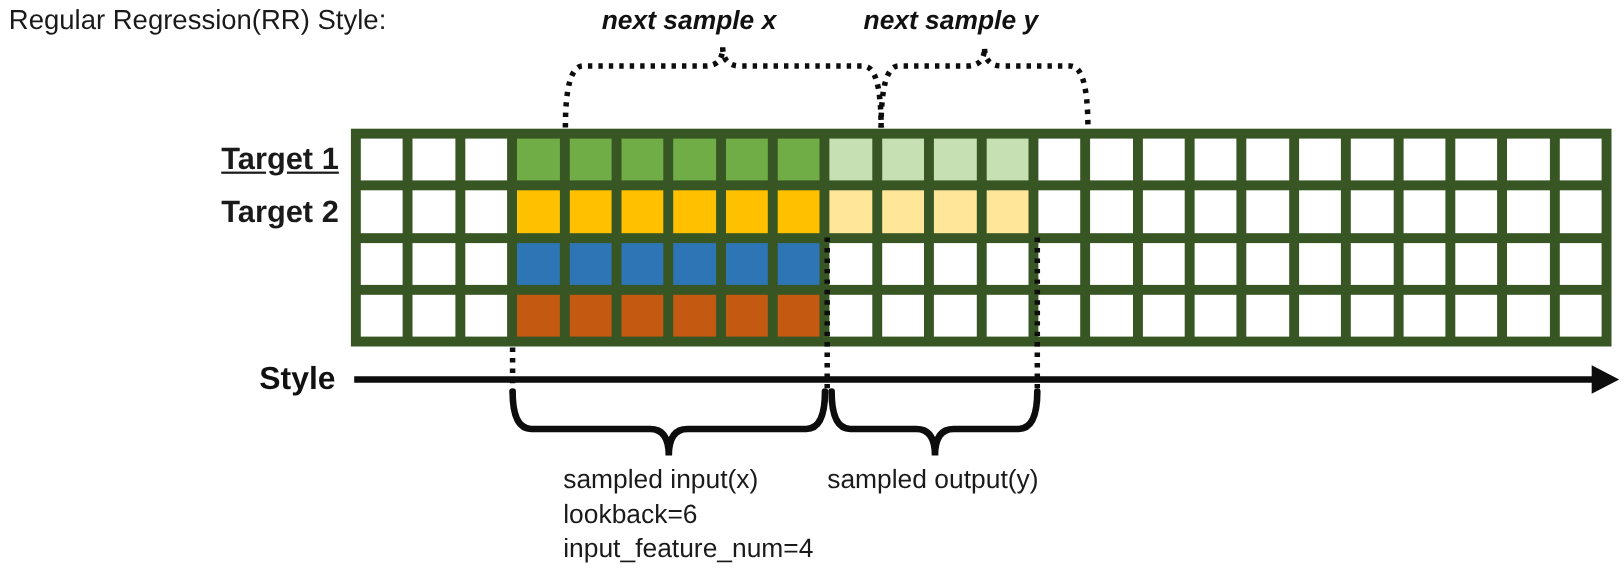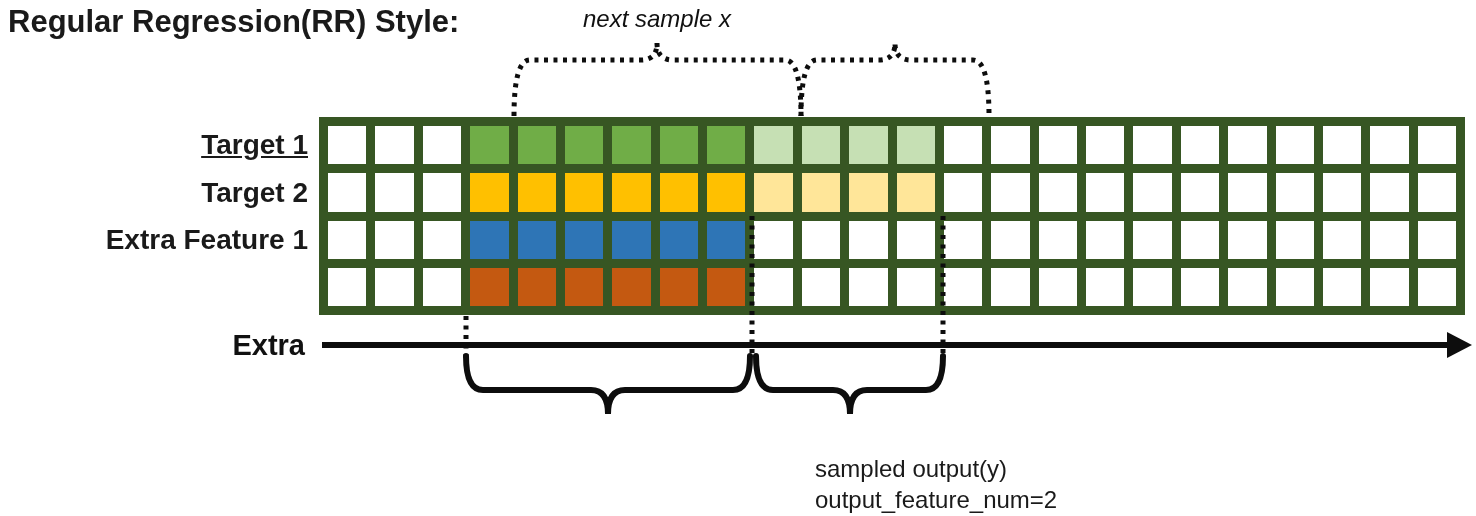--- a/index.html
+++ b/index.html
@@ -12,22 +12,22 @@
     position: relative;
     width: 1476px;
     height: 516px;
     background: #ffffff;
     overflow: hidden;
   }
   .title {
     position: absolute;
     left: 8px;
     top: 4px;
-    font-size: 31px;
-    font-weight: 700;
+    font-size: 25px;
+    font-weight: 400;
     color: #1a1a1a;
     letter-spacing: 0px;
     white-space: nowrap;
   }
   .row-label {
     position: absolute;
     left: 0;
     width: 308px;
     height: 47px;
     line-height: 47px;
@@ -85,24 +85,23 @@
     stroke: #0d0d0d;
     stroke-width: 6;
     stroke-linecap: butt;
   }
   .arrow-head { fill: #0d0d0d; }
 
   .next-sample-label {
     position: absolute;
     top: 5px;
     width: 220px;
-    text-align: center;
     font-size: 24px;
     font-style: italic;
-    font-weight: 400;
+    font-weight: 700;
     color: #111111;
     white-space: nowrap;
   }
   .next-sample-label.x-lbl { left: 547px; }
   .next-sample-label.y-lbl { left: 785px; }
 
   .time-label {
     position: absolute;
     left: 150px;
     top: 329px;
@@ -116,32 +115,31 @@
   .anno-block {
     position: absolute;
     top: 421px;
     font-size: 24px;
     font-weight: 500;
     color: #1a1a1a;
     line-height: 31px;
     white-space: nowrap;
   }
   .anno-block.input-block { left: 512px; }
-  .anno-block.output-block { left: 815px; margin-top: 32px; }
+  .anno-block.output-block { left: 752px; }
 </style>
 </head>
 <body>
 
 <div class="canvas">
 
   <div class="title">Regular Regression(RR) Style:</div>
 
   <div class="row-label r0">Target 1</div>
   <div class="row-label r1">Target 2</div>
-  <div class="row-label r2">Extra Feature 1</div>
 
   <div class="sample-grid" style="background: rgb(55, 86, 35);">
       <div class="cell" style="background: rgb(255, 255, 255);"></div>
       <div class="cell" style="background: rgb(255, 255, 255);"></div>
       <div class="cell" style="background: rgb(255, 255, 255);"></div>
       <div class="cell" style="background: rgb(112, 173, 71);"></div>
       <div class="cell" style="background: rgb(112, 173, 71);"></div>
       <div class="cell" style="background: rgb(112, 173, 71);"></div>
       <div class="cell" style="background: rgb(112, 173, 71);"></div>
       <div class="cell" style="background: rgb(112, 173, 71);"></div>
@@ -247,22 +245,27 @@
 
     <path class="arrow-line" d="M 322 345 L 1449 345"></path>
     <polygon class="arrow-head" points="1447,332 1447,358 1472,345"></polygon>
 
     <path class="stroke-solid" d="M 466 356 Q 466 390 483 390 L 591 390 Q 608 390 608 414 Q 608 390 625 390 L 733 390 Q 750 390 750 356"></path>
 
     <path class="stroke-solid" d="M 756 356 Q 756 390 773 390 L 833 390 Q 850 390 850 414 Q 850 390 867 390 L 926 390 Q 943 390 943 356"></path>
   </svg>
 
   <div class="next-sample-label x-lbl">next sample x</div>
-
-  <div class="time-label">Extra</div>
-
+  <div class="next-sample-label y-lbl">next sample y</div>
+
+  <div class="time-label">Style</div>
+
+  <div class="anno-block input-block">
+    <div>sampled input(x)</div>
+    <div>lookback=6</div>
+    <div>input_feature_num=4</div>
+  </div>
 
   <div class="anno-block output-block">
     <div>sampled output(y)</div>
-    <div>output_feature_num=2</div>
   </div>
 
 </div>
 
 </body></html>

